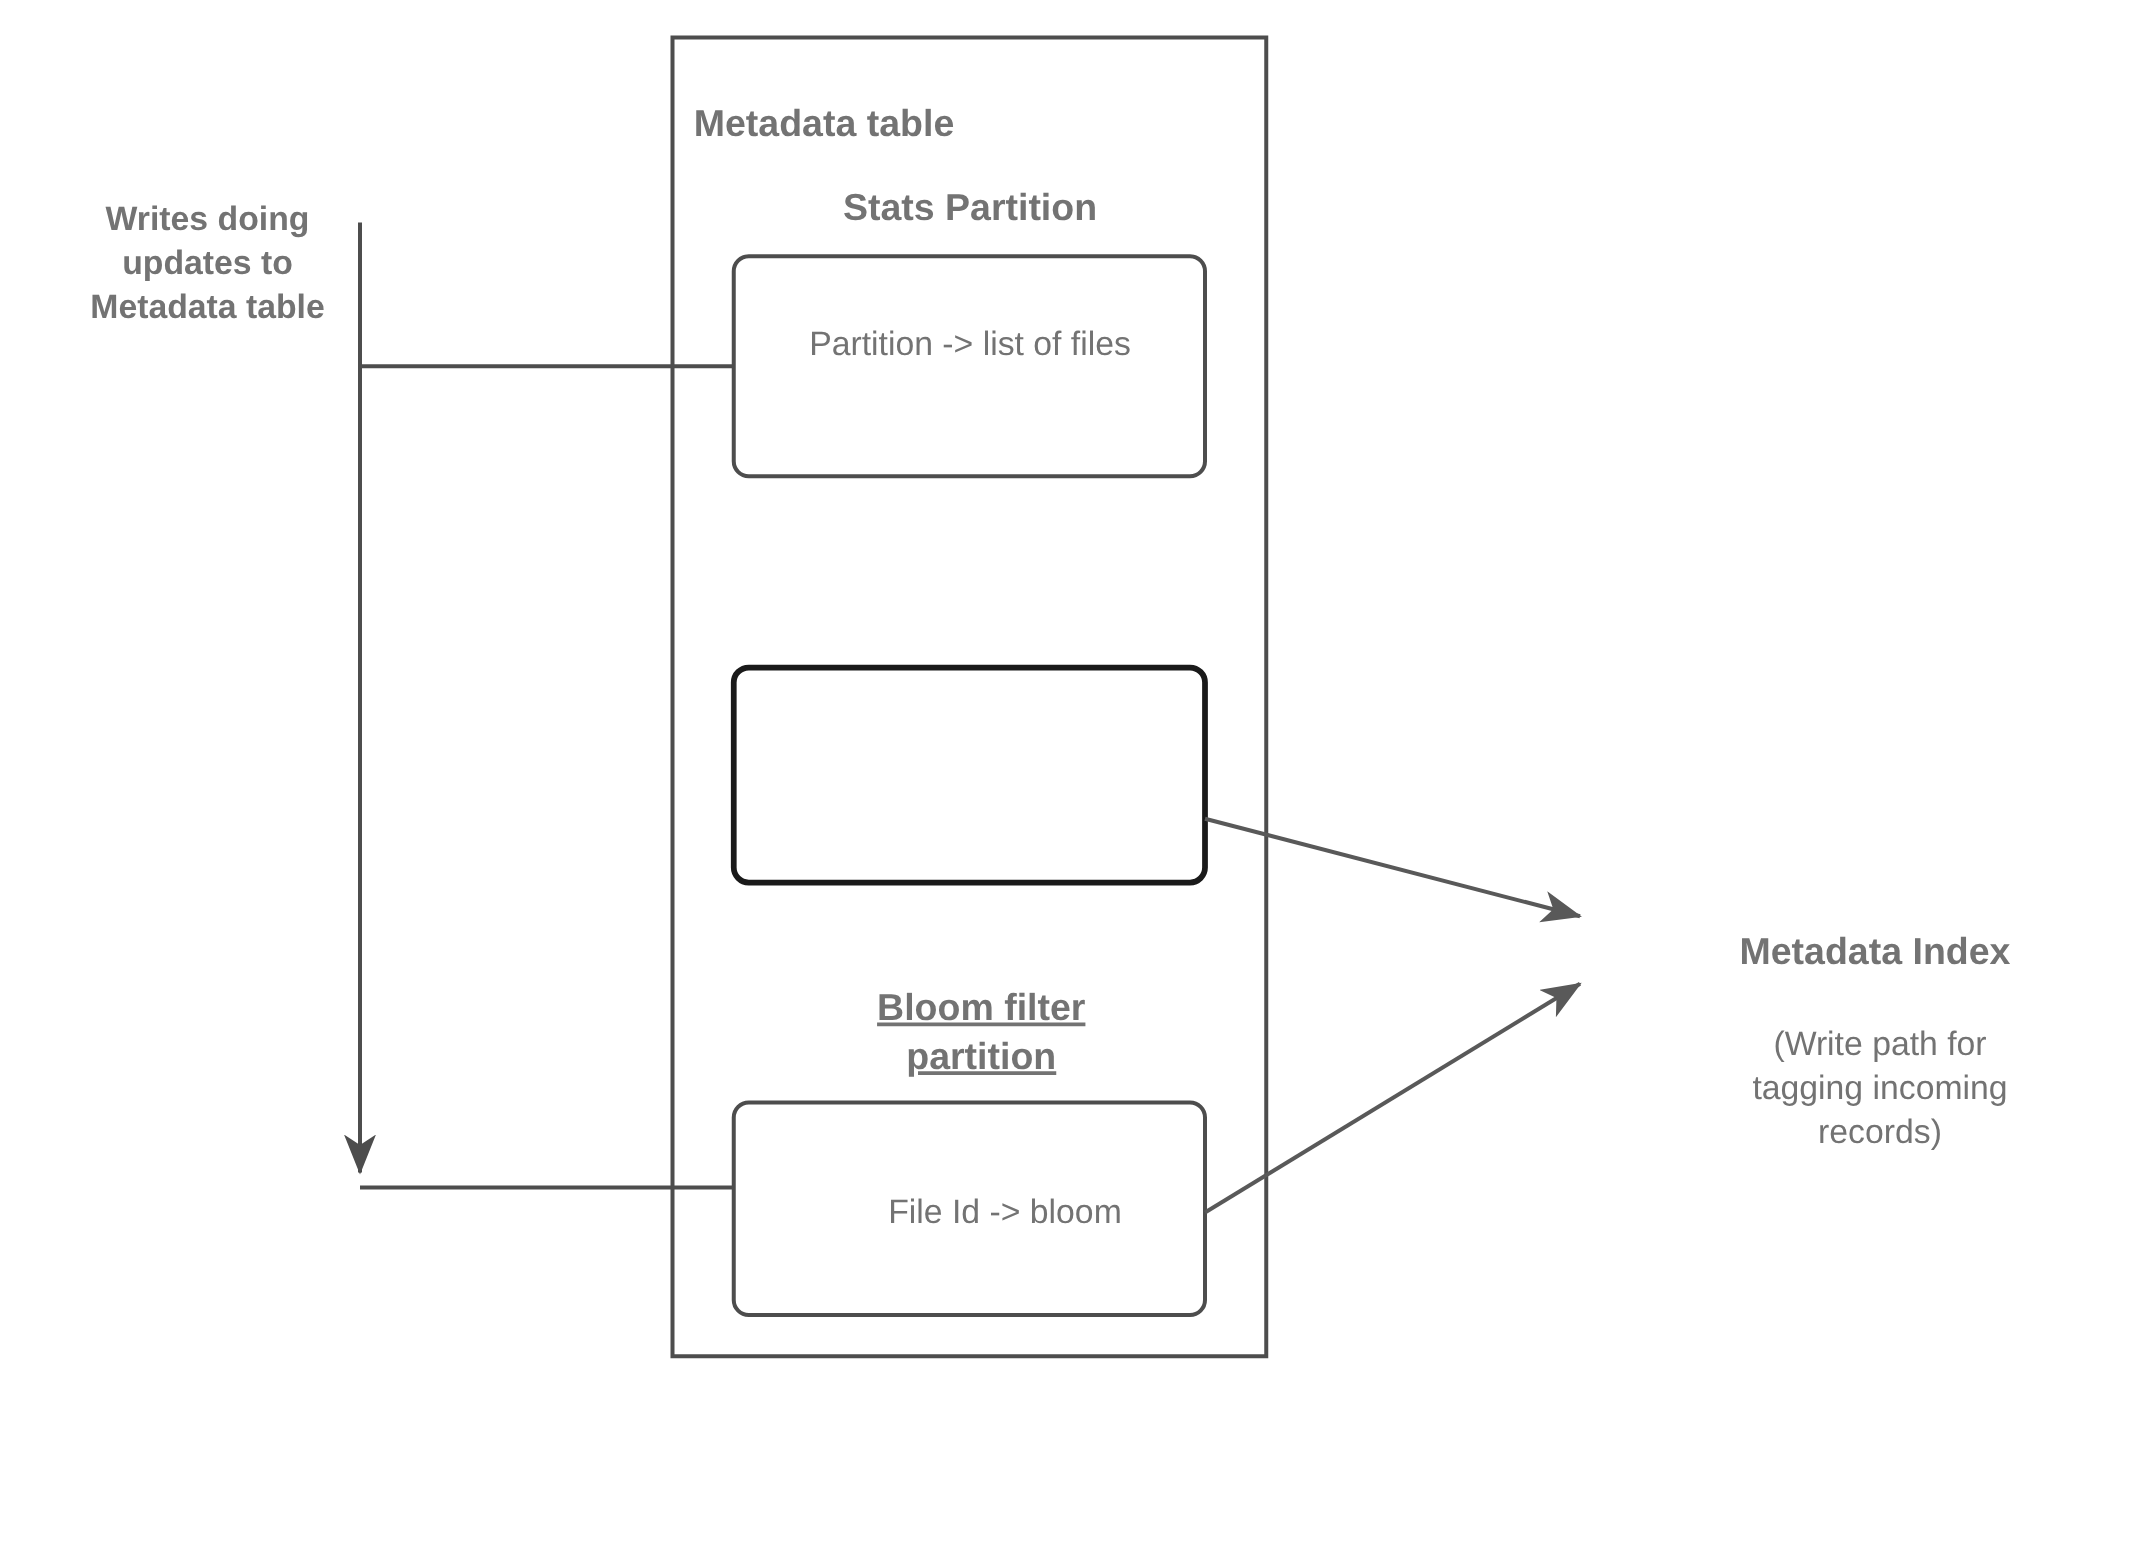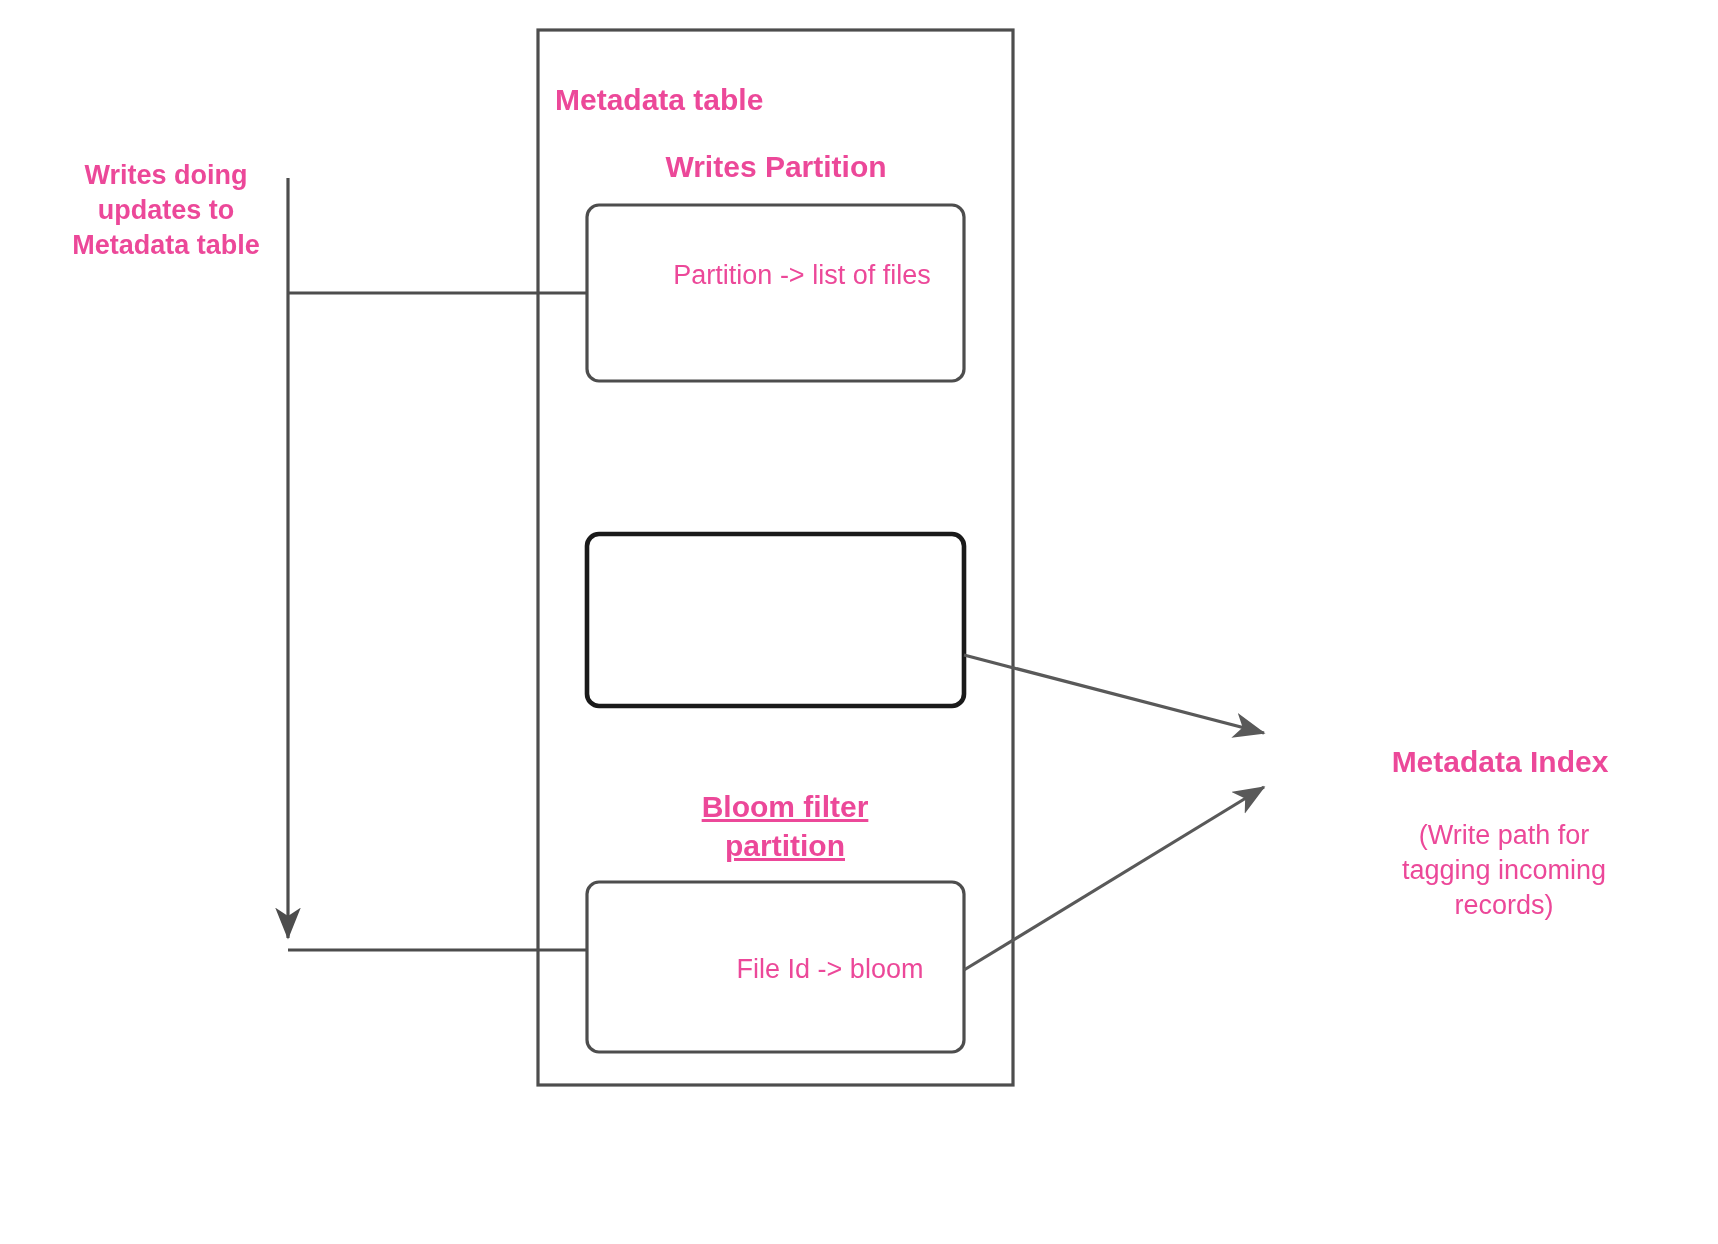--- a/index.html
+++ b/index.html
@@ -18,21 +18,21 @@
   svg.layer {
     position: absolute;
     left: 0;
     top: 0;
     width: 1718px;
     height: 1244px;
     pointer-events: none;
   }
   .txt {
     position: absolute;
-    color: #ec4899;
+    color: #737373;
     line-height: 1.30;
     text-align: center;
     white-space: pre-line;
   }
   
   #writes-caption {
     left: 16px;
     top: 158px;
     width: 300px;
     font-size: 27px;
@@ -67,21 +67,20 @@
     left: 597px;
     top: 787px;
     width: 376px;
     text-decoration: underline;
   }
   
   .box-text {
     font-size: 27px;
     font-weight: 400;
     text-align: center;
-    margin-left: 26px;
   }
   #files-box-text {
     left: 588px;
     top: 258px;
     width: 376px;
   }
   #colstats-box-text {
     left: 588px;
     top: 580px;
     width: 376px;
@@ -143,21 +142,21 @@
 
     <path d="M964,970 L1264,787" fill="none" stroke="#595959" stroke-width="3.2" marker-end="url(#arrowFilled)"></path>
   </svg>
 
   <div class="txt" id="writes-caption">Writes doing
 updates to
 Metadata table</div>
 
   <div class="txt" id="metadata-table-title">Metadata table</div>
 
-  <div class="txt partition-heading" id="files-partition-heading">Writes Partition</div>
+  <div class="txt partition-heading" id="files-partition-heading">Stats Partition</div>
 
   <div class="txt box-text" id="files-box-text">Partition -&gt; list of files</div>
 
 
 
   <div class="txt partition-heading" id="bloom-filter-heading">Bloom filter
 partition</div>
 
   <div class="txt box-text" id="bloom-box-text">File Id -&gt; bloom</div>
 

